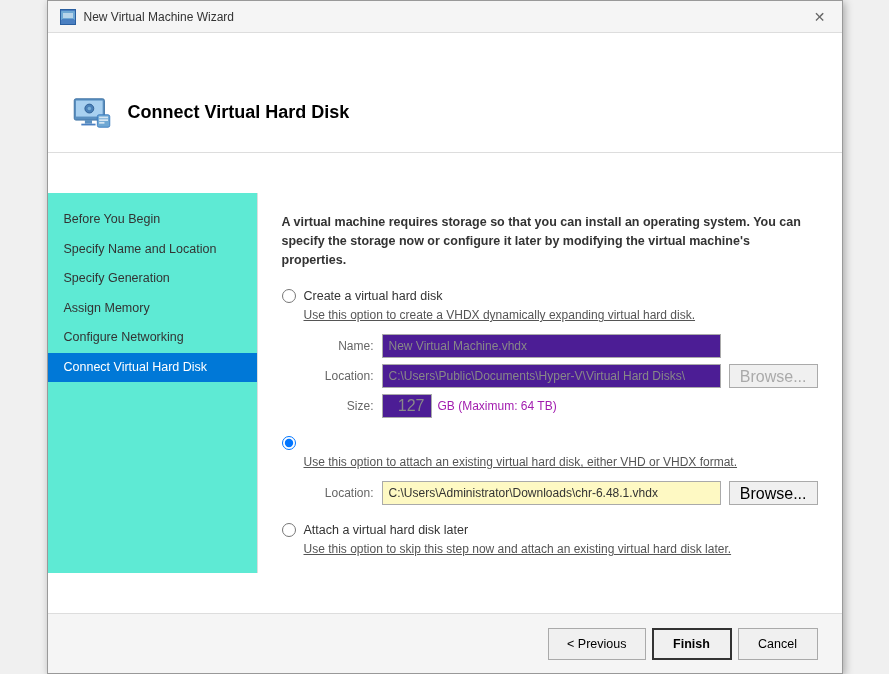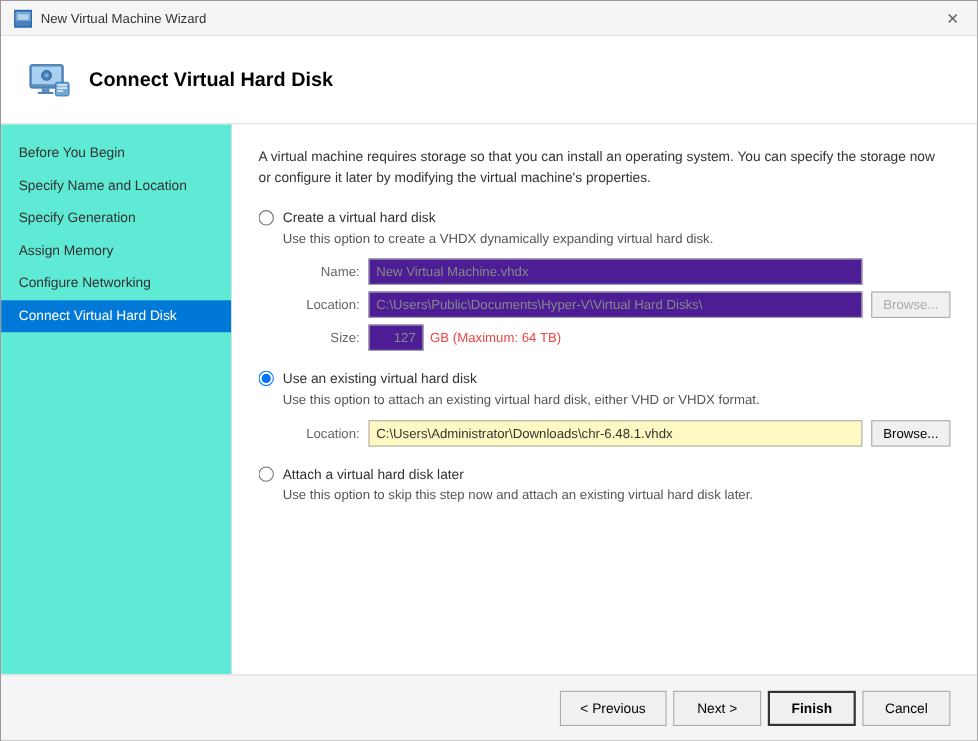--- a/index.html
+++ b/index.html
@@ -6,27 +6,28 @@
     body {
       font-family: 'Segoe UI', Tahoma, Geneva, Verdana, sans-serif;
       font-size: 13px;
       background: #f0f0f0;
       display: flex;
       justify-content: center;
       align-items: center;
       min-height: 100vh;
     }
     .window {
-      width: 889px;
+      width: 796px;
       height: 674px;
       background: #fff;
       border: 1px solid #999;
       box-shadow: 2px 2px 8px rgba(0,0,0,0.3);
       display: flex;
       flex-direction: column;
+      gap: 40px;
     }
     .title-bar {
       background: #f5f5f5;
       border-bottom: 1px solid #ddd;
       padding: 8px 12px;
       display: flex;
       align-items: center;
       justify-content: space-between;
       height: 32px;
     }
@@ -113,20 +114,21 @@
       padding: 20px 24px;
       overflow-y: auto;
       background: #fff;
     }
 
     .description {
       font-size: 12.5px;
       color: #333;
       line-height: 1.5;
       margin-bottom: 20px;
+      font-weight: bold;
     }
 
     .option-group {
       margin-bottom: 18px;
     }
 
     .radio-label {
       display: flex;
       align-items: flex-start;
       gap: 8px;
@@ -141,20 +143,21 @@
       cursor: pointer;
       flex-shrink: 0;
     }
 
     .option-desc {
       font-size: 12px;
       color: #555;
       margin-left: 22px;
       margin-bottom: 10px;
       line-height: 1.4;
+      text-decoration: underline;
     }
 
     .form-fields {
       margin-left: 22px;
       display: grid;
       grid-template-columns: 70px 1fr auto;
       gap: 6px 8px;
       align-items: center;
     }
 
@@ -174,46 +177,46 @@
     }
     .form-input:disabled {
       background: #4c1d95;
       color: #888;
     }
 
     .browse-btn {
       border: 1px solid #aaa;
       background: #f0f0f0;
       padding: 3px 10px;
-      font-size: 12px;
+      font-size: 16px;
       cursor: pointer;
       height: 24px;
       white-space: nowrap;
     }
     .browse-btn:disabled {
       color: #aaa;
       cursor: default;
     }
 
     .size-field {
       display: flex;
       align-items: center;
       gap: 6px;
     }
     .size-input {
       width: 50px;
       border: 1px solid #aaa;
       padding: 3px 6px;
-      font-size: 12px;
+      font-size: 16px;
       height: 24px;
       text-align: right;
     }
     .size-note {
       font-size: 12px;
-      color: #ef4444;
+      color: #a21caf;
     }
 
     .location-row {
       display: grid;
       grid-template-columns: 70px 1fr auto;
       gap: 6px 8px;
       align-items: center;
       margin-left: 22px;
       margin-top: 8px;
     }
@@ -319,21 +322,20 @@
             <input class="size-input form-input" type="text" disabled="" value="127" style="">
             <span class="size-note">GB (Maximum: 64 TB)</span>
           </div>
           <span></span>
         </div>
       </div>
 
       <div class="option-group">
         <label class="radio-label">
           <input type="radio" name="vhd-option" checked="" style="">
-          <span>Use an existing virtual hard disk</span>
         </label>
         <p class="option-desc">Use this option to attach an existing virtual hard disk, either VHD or VHDX format.</p>
         <div class="location-row">
           <span class="form-label">Location:</span>
           <input class="form-input" type="text" value="C:\Users\Administrator\Downloads\chr-6.48.1.vhdx" style="">
           <button class="browse-btn">Browse...</button>
         </div>
       </div>
 
       <div class="option-group">
@@ -341,17 +343,16 @@
           <input type="radio" name="vhd-option" style="">
           <span>Attach a virtual hard disk later</span>
         </label>
         <p class="option-desc">Use this option to skip this step now and attach an existing virtual hard disk later.</p>
       </div>
     </div>
   </div>
 
   <div class="footer">
     <button class="footer-btn">&lt; Previous</button>
-    <button class="footer-btn">Next &gt;</button>
     <button class="footer-btn primary">Finish</button>
     <button class="footer-btn">Cancel</button>
   </div>
 </div>
 
 </body></html>

